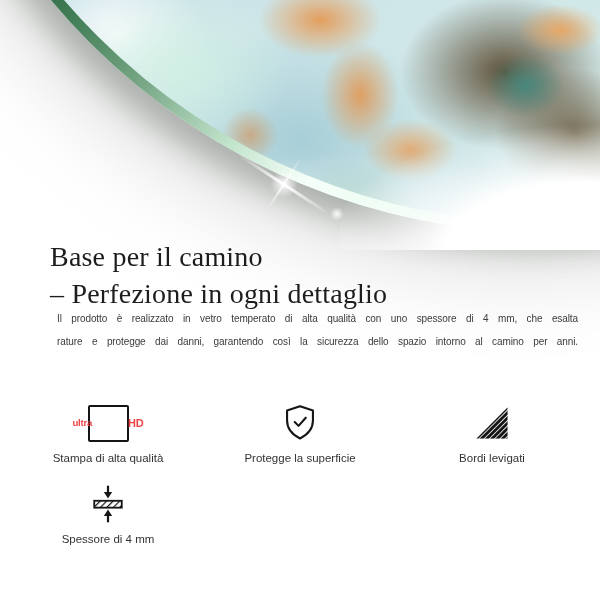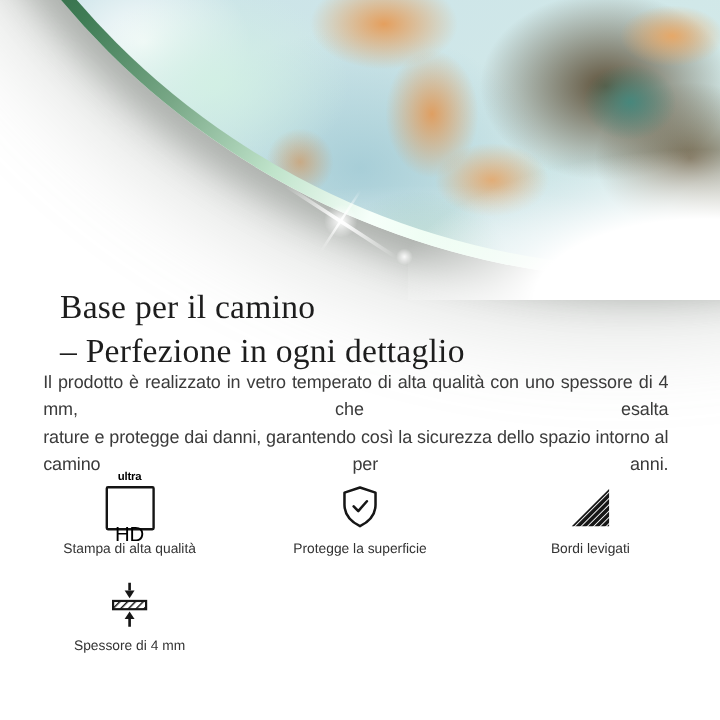--- a/index.html
+++ b/index.html
@@ -76,41 +76,41 @@
   
   .content{position:absolute;inset:0;z-index:3;}
   .page-title{
     position:absolute;left:40px;top:228px;margin:10px;
     font-family:"Liberation Serif","DejaVu Serif",serif;
     font-weight:400;font-size:28px;line-height:37px;color:#1d1d1d;
     letter-spacing:.2px;
   }
   .page-title span{display:block;}
   .desc{
-    position:absolute;left:36px;top:307px;width:521px;
-    font-size:15px;letter-spacing:-.1px;line-height:23px;color:#3b3b3b;
+    position:absolute;left:57px;top:307px;width:521px;
+    font-size:10px;letter-spacing:-.1px;line-height:23px;color:#3b3b3b;
   }
   .desc .dl{display:block;text-align:justify;text-align-last:justify;}
 
   
   .features{
     position:absolute;left:12px;top:398px;width:576px;
     display:grid;grid-template-columns:repeat(3,1fr);row-gap:15px;z-index:3;
   }
   .feature{display:flex;flex-direction:column;align-items:center;}
   .icon-box{height:50px;display:flex;align-items:center;justify-content:center;}
   .feature-label{margin-top:4px;font-size:11.5px;color:#333333;letter-spacing:0;}
   .uhd-box{
     width:37px;height:33px;border:2.4px solid #141414;border-radius:2px;
-    display:flex;flex-direction:column;align-items:center;justify-content:center;
-    color:#000000;
+    display:flex;align-items:center;justify-content:center;
+    color:#ef4444;
     gap:36px;
   }
   .uhd-top{font-size:9.5px;font-weight:bold;line-height:10px;letter-spacing:-.2px;}
-  .uhd-bottom{font-size:17px;font-weight:normal;line-height:14px;letter-spacing:-.2px;text-align:right;}
+  .uhd-bottom{font-size:11px;font-weight:bold;line-height:14px;letter-spacing:-.2px;text-align:right;}
   svg{display:block;}
 </style>
 </head>
 <body>
 
 <div class="hero">
   <div class="disc">
     <div class="disc-art"></div>
   </div>
   <div class="disc-fade"></div>

